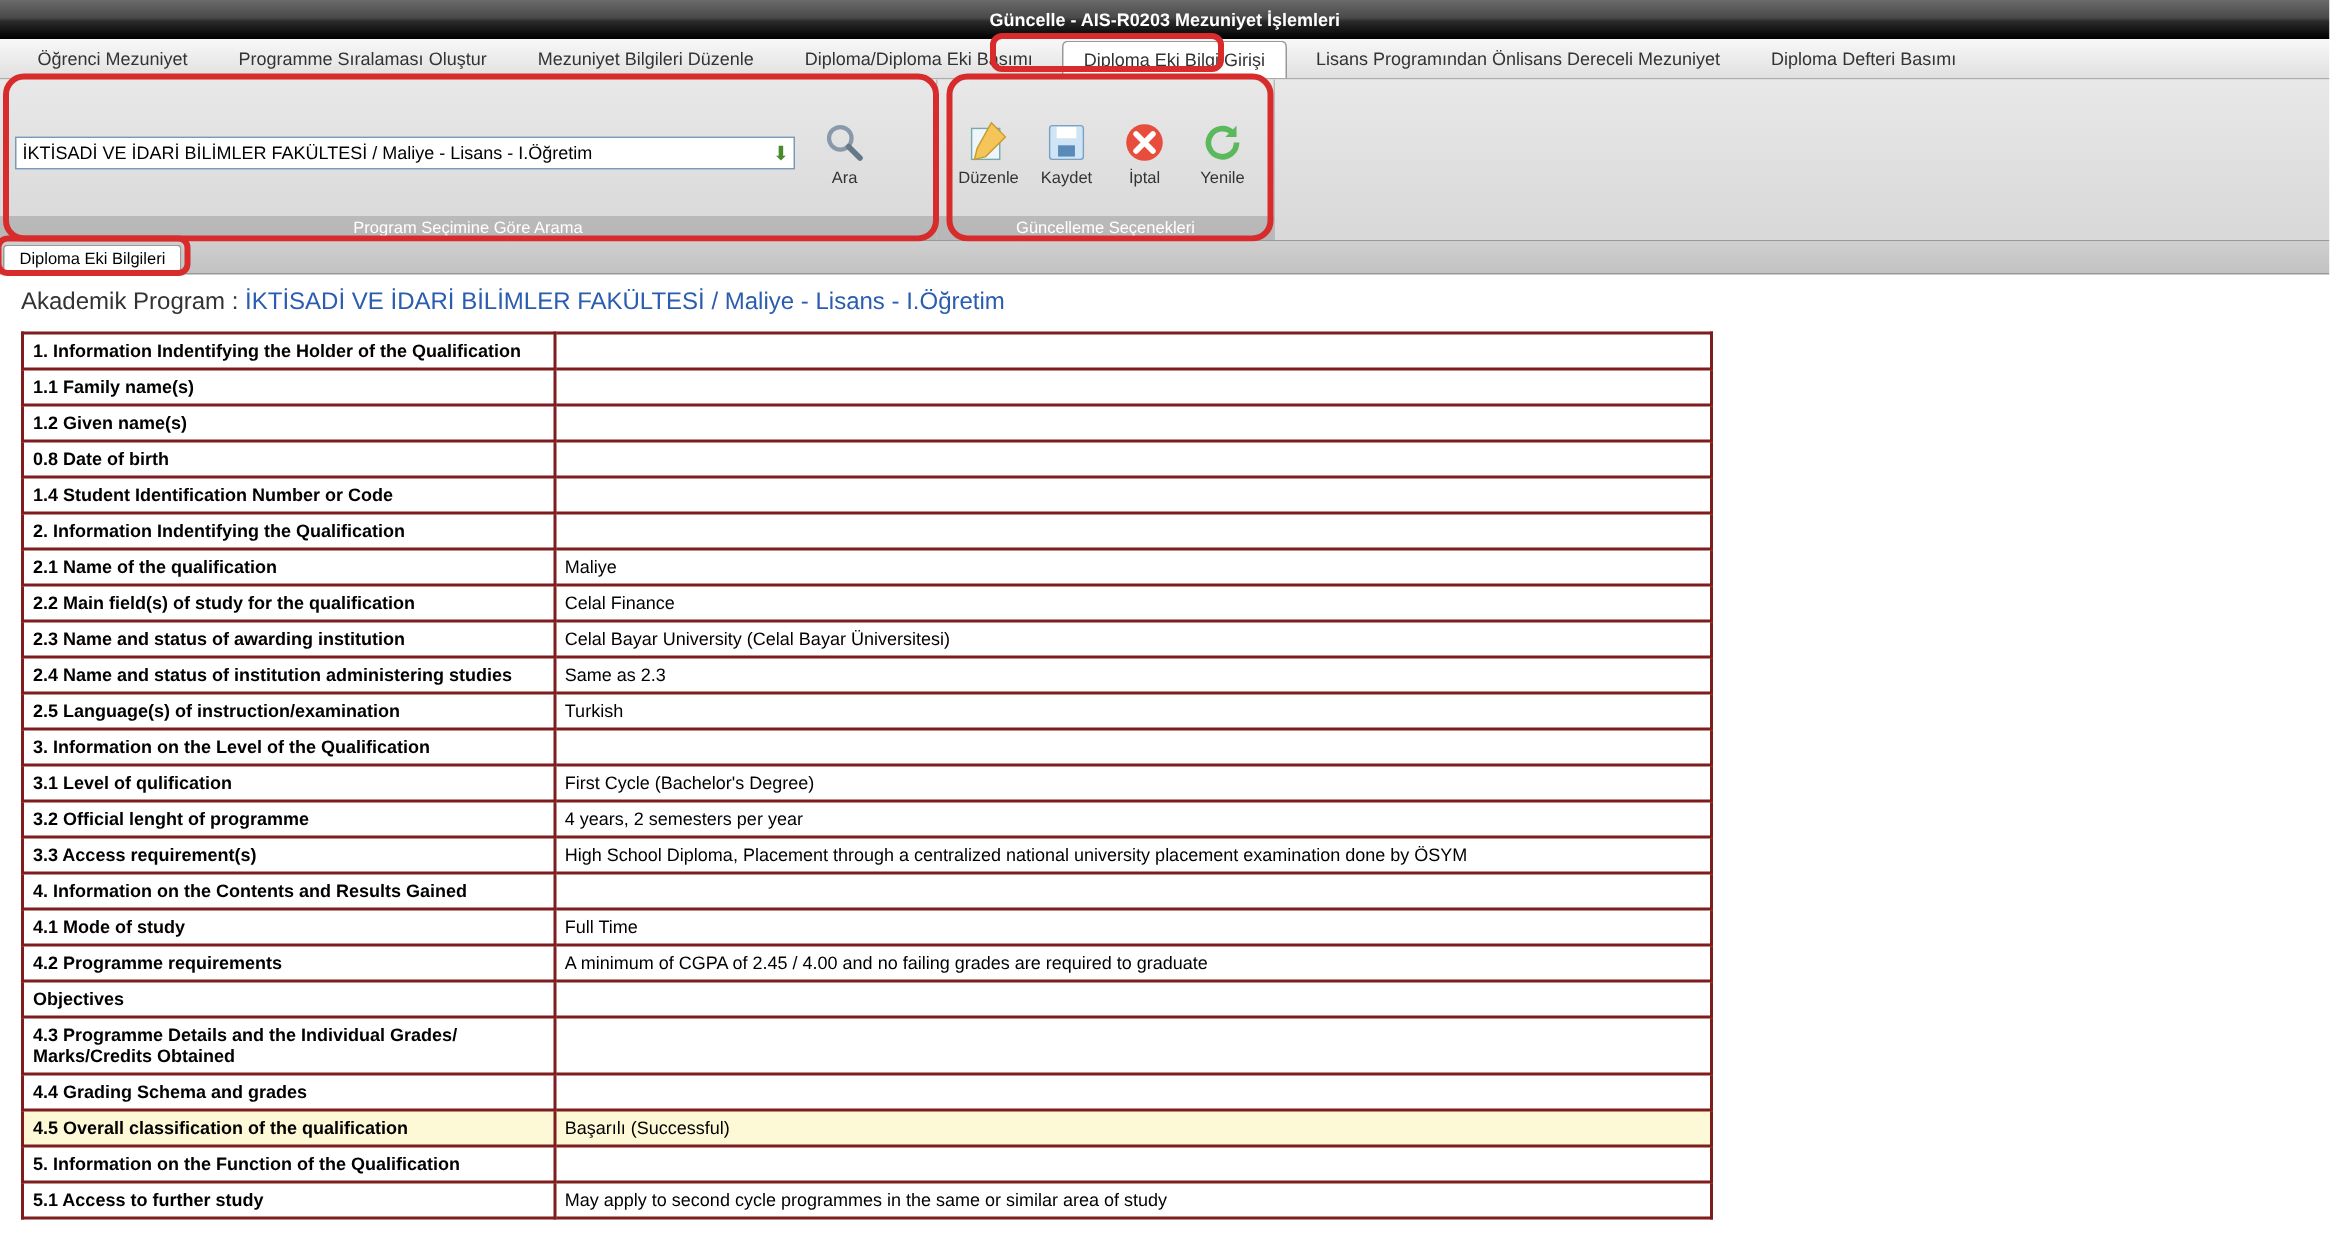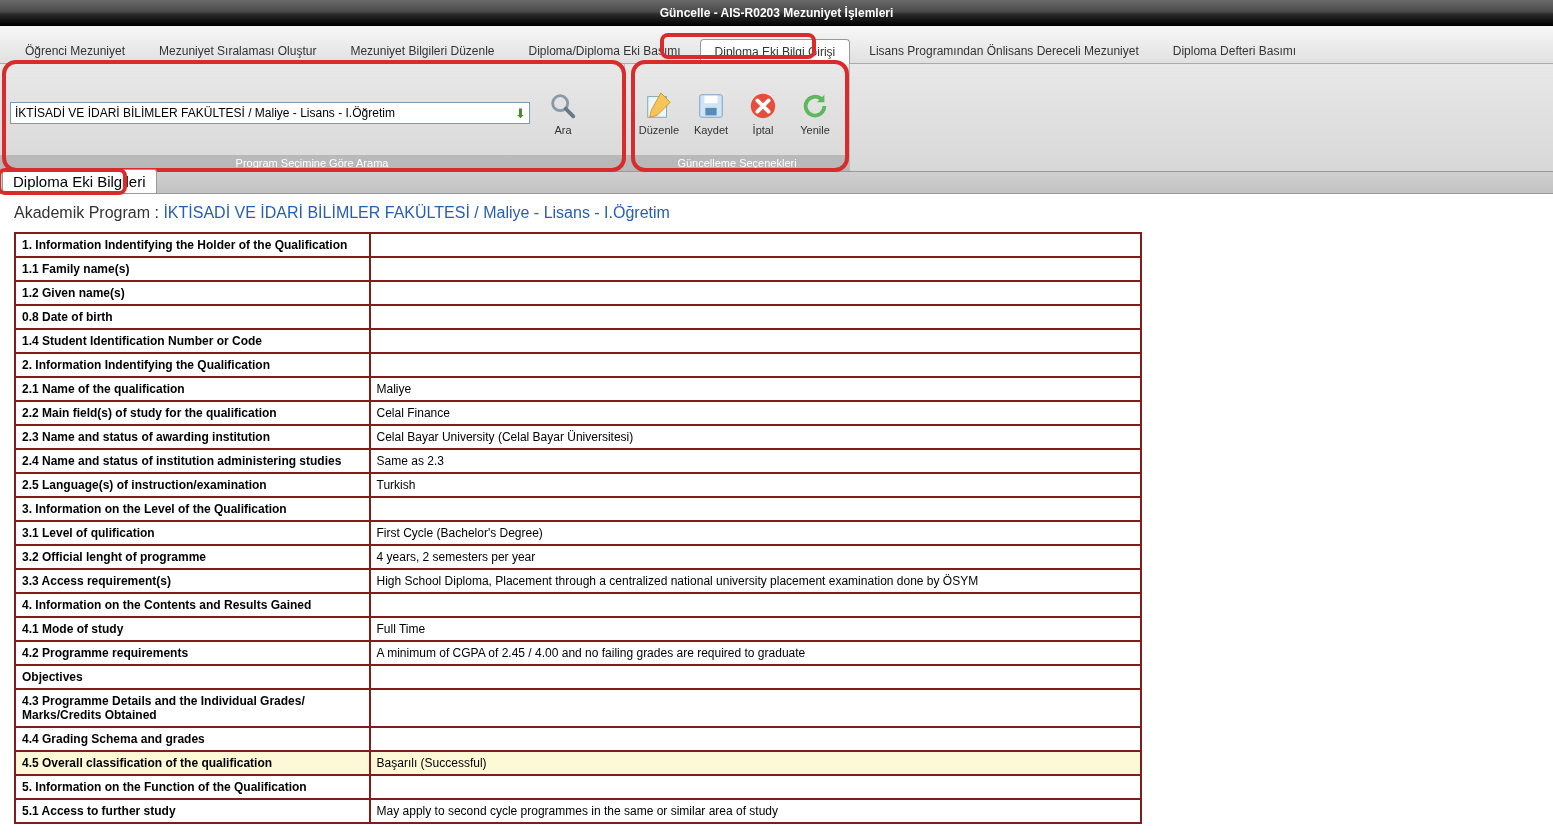--- a/index.html
+++ b/index.html
@@ -6,21 +6,21 @@
 body { font-family: Verdana, Geneva, sans-serif; font-size: 11px; background: #fff; }
 
 .title-bar {
   background: linear-gradient(to bottom, #6a6a6a 0%, #4a4a4a 45%, #2a2a2a 55%, #000 100%);
   color: #fff; height: 26px; text-align: center; line-height: 26px; font-weight: bold;
   font-size: 12px;
 }
 
 .tab-strip {
   background: linear-gradient(to bottom, #f8f8f8, #e0e0e0);
-  border-bottom: 1px solid #aaa; height: 38px; display: flex; align-items: flex-end;
+  border-bottom: 1px solid #aaa; height: 27px; display: flex; align-items: flex-start;
   padding-left: 10px;
 }
 .tab-strip .tab {
   padding: 5px 14px; font-size: 12px; color: #333; cursor: pointer;
   border: 1px solid transparent; border-bottom: none; margin-right: 4px;
   white-space: nowrap;
 }
 .tab-strip .tab.active {
   background: #fff; border-color: #999; border-radius: 4px 4px 0 0;
   position: relative; top: 1px;
@@ -62,21 +62,21 @@
   pointer-events: none;
 }
 
 .sub-tab-strip {
   background: linear-gradient(to bottom, #cfcfcf, #c2c2c2);
   height: 22px; display: flex; align-items: flex-end; padding-left: 2px;
   border-bottom: 1px solid #999;
 }
 .sub-tab {
   background: #fff; border: 1px solid #999; border-bottom: none;
-  padding: 3px 10px; font-size: 15px; border-radius: 3px 3px 0 0;
+  padding: 3px 10px; font-size: 11px; border-radius: 3px 3px 0 0;
 }
 
 .content { padding: 10px 14px; }
 .prog-line { font-size: 16px; color: #333; margin-bottom: 10px; }
 .prog-line a { color: #2a5db0; text-decoration: none; }
 
 .info-table {
   width: 1128px; border-collapse: collapse; font-size: 12px;
 }
 .info-table td {
@@ -92,21 +92,21 @@
 </style>
 </head>
 <body>
 
 <div class="title-bar">
   <span>Güncelle - AIS-R0203 Mezuniyet İşlemleri</span>
 </div>
 
 <div class="tab-strip" id="tab-strip">
     <div class="tab">Öğrenci Mezuniyet</div>
-    <div class="tab">Mezuniyet Sıralaması Oluştur</div>
+    <div class="tab">Programme Sıralaması Oluştur</div>
     <div class="tab">Mezuniyet Bilgileri Düzenle</div>
     <div class="tab">Diploma/Diploma Eki Basımı</div>
     <div class="tab active">Diploma Eki Bilgi Girişi</div>
     <div class="tab">Lisans Programından Önlisans Dereceli Mezuniyet</div>
     <div class="tab">Diploma Defteri Basımı</div>
   </div>
 
 <div class="ribbon">
   <div class="ribbon-group" style="width:625px">
     <div class="ribbon-group-content">

